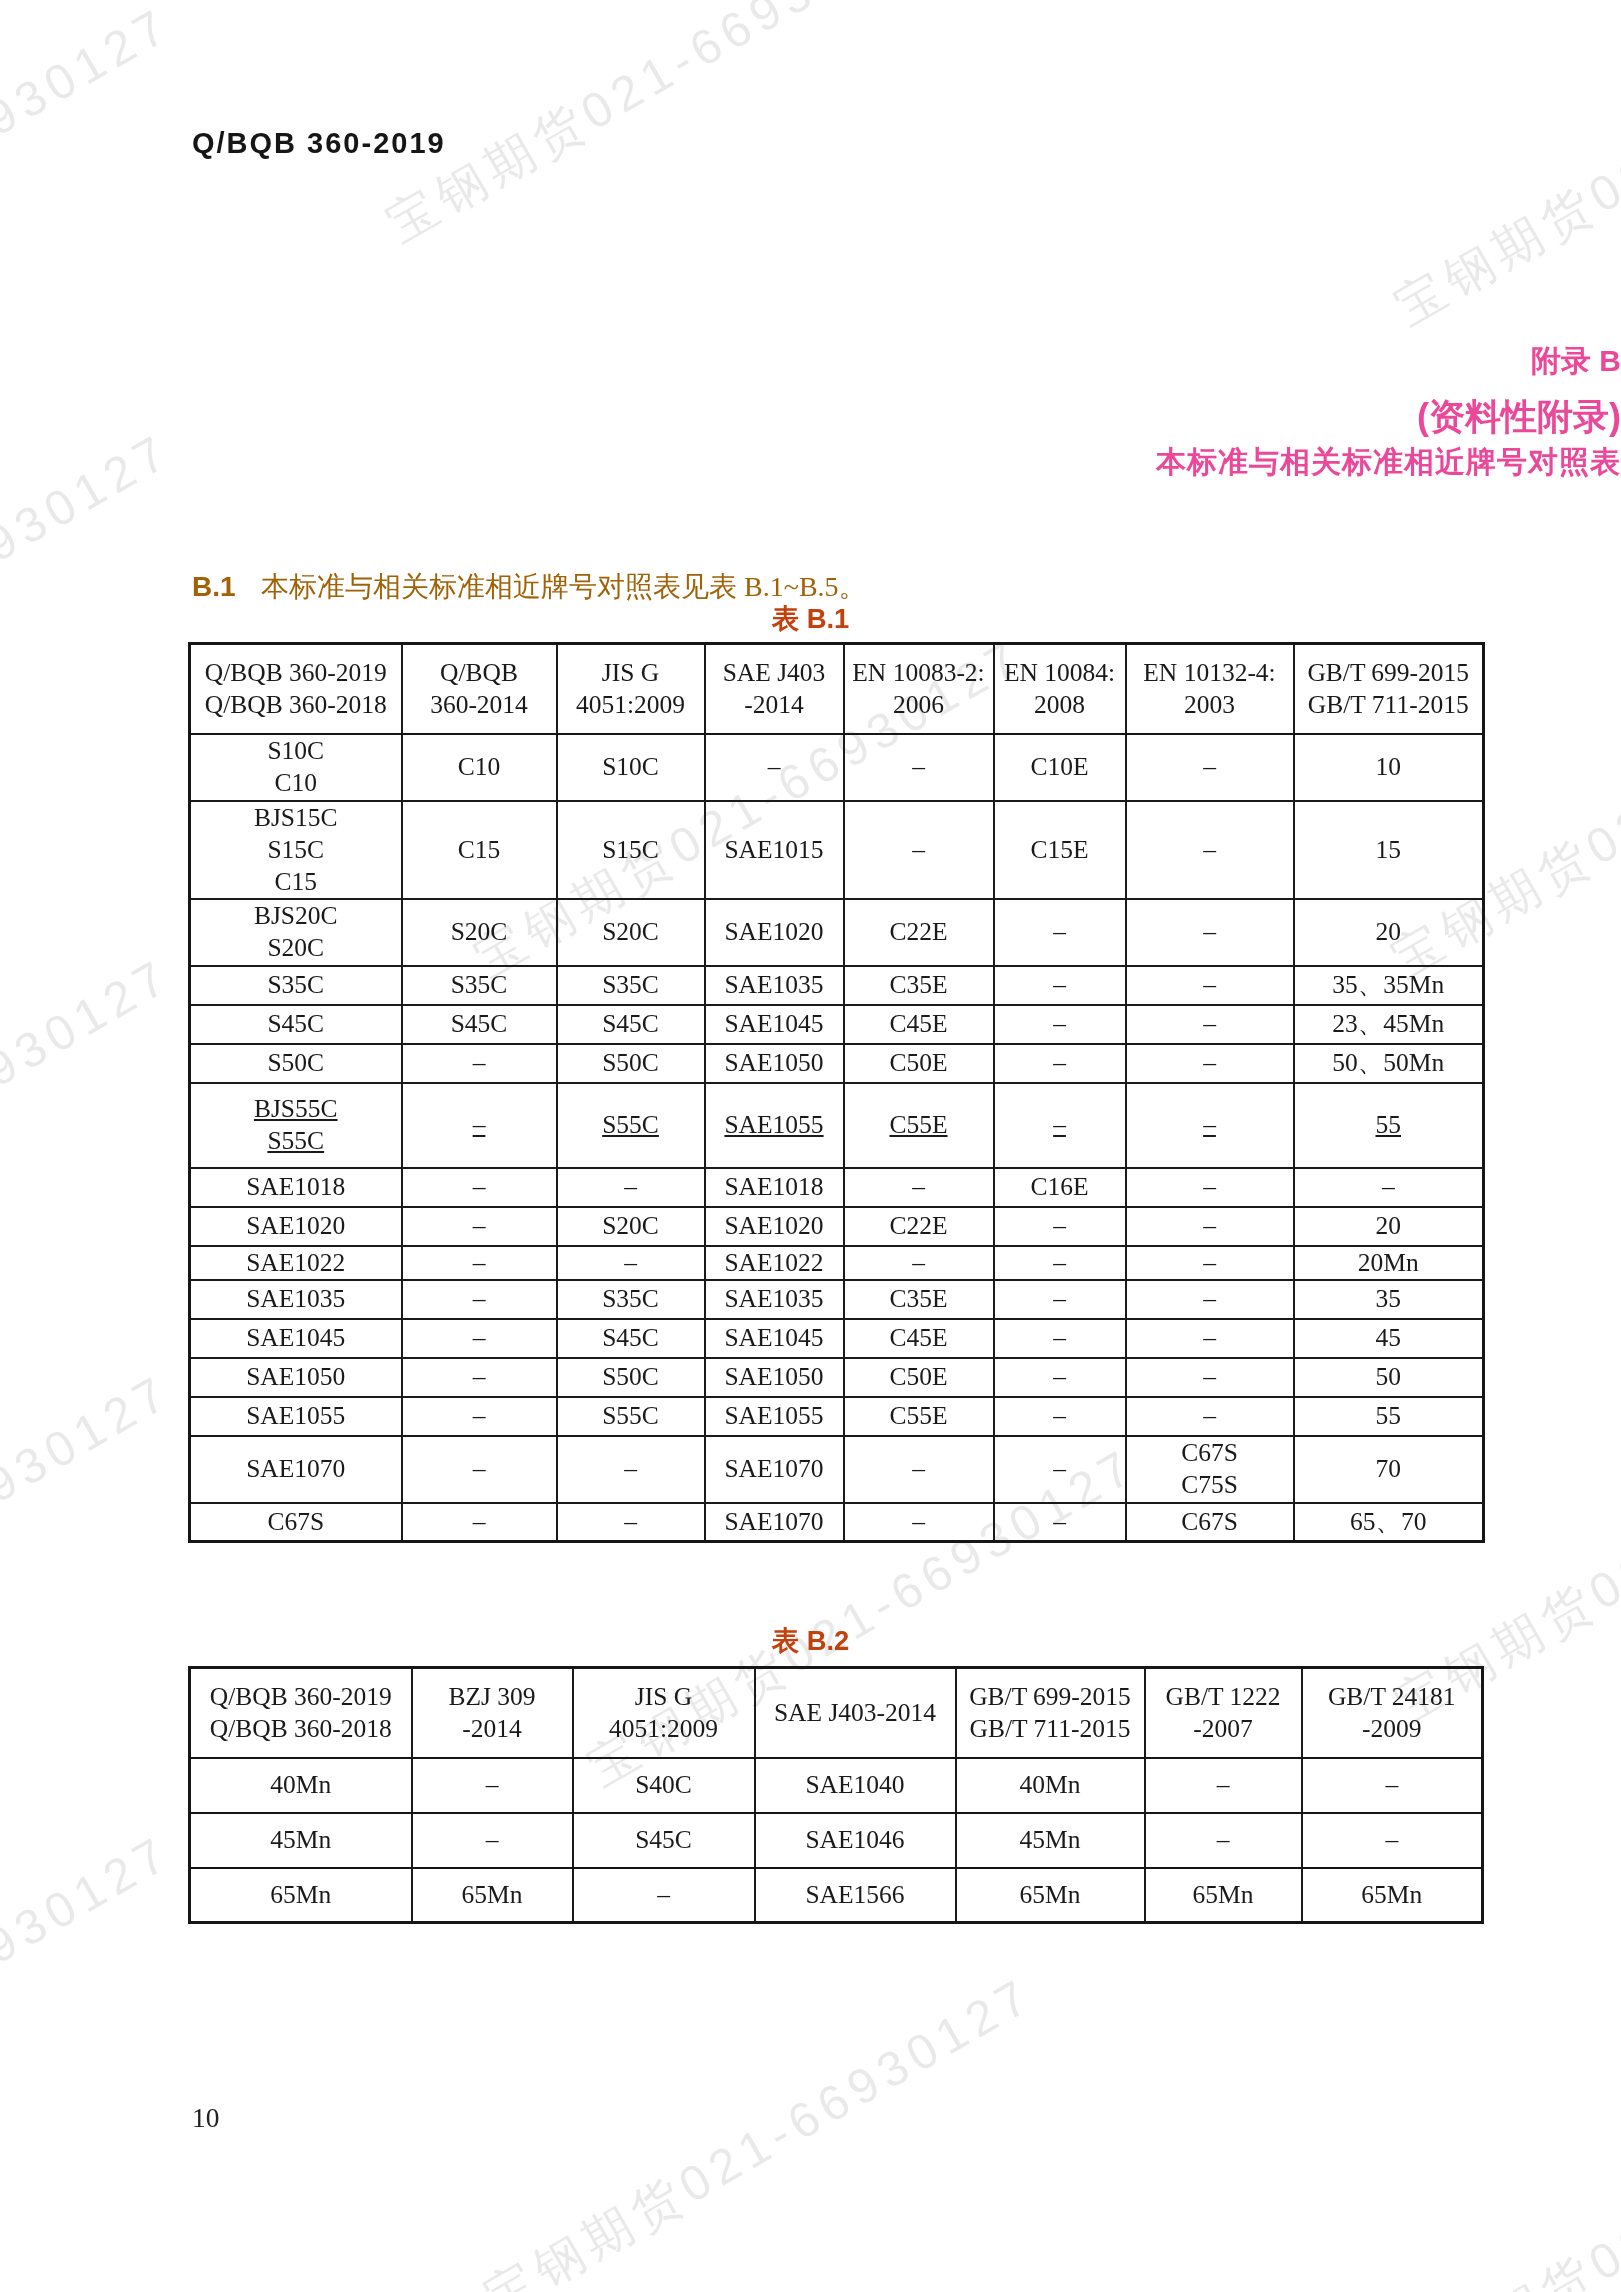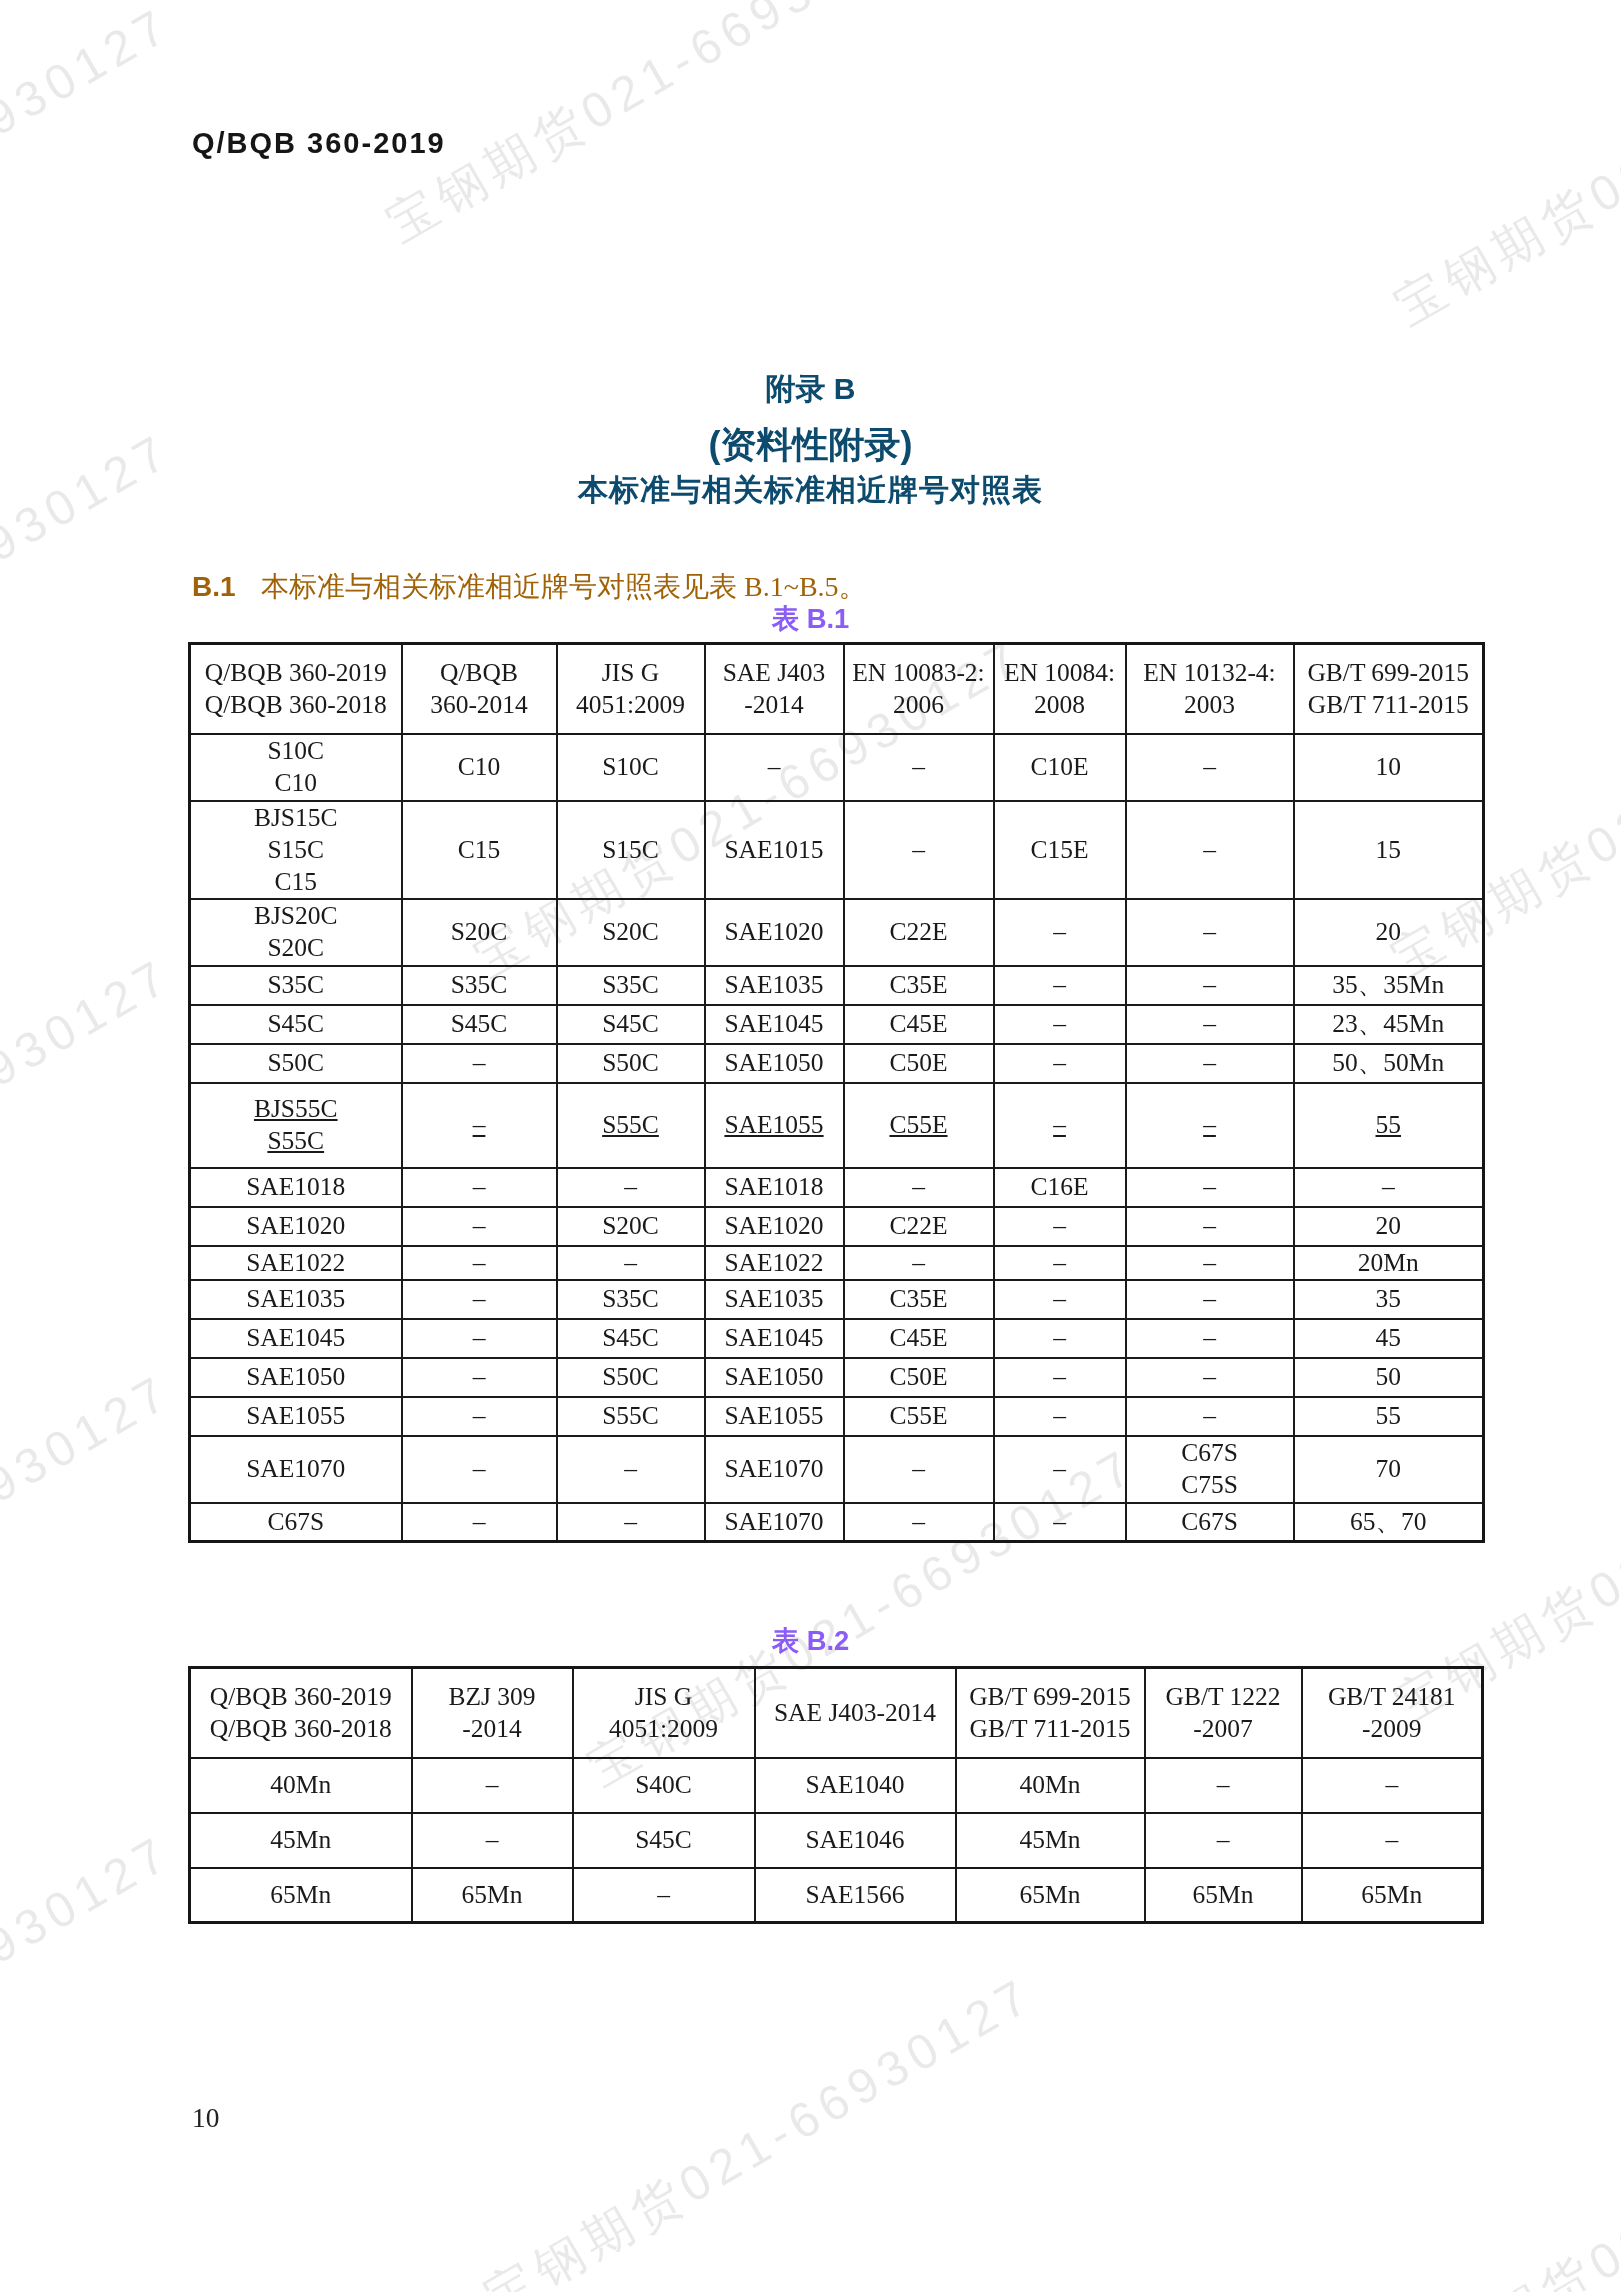--- a/index.html
+++ b/index.html
@@ -16,33 +16,33 @@
     font-size:49px;letter-spacing:6.9px;color:rgba(0,0,0,0.085);
     transform:rotate(-30deg);transform-origin:0 50%;
   }
   
   .content{position:absolute;inset:0;z-index:1;}
   .doc-header{
     position:absolute;left:192px;top:127px;
     font-family:"Liberation Sans","DejaVu Sans",sans-serif;
     font-size:29px;font-weight:600;letter-spacing:2px;color:#161616;
   }
-  .center-line{position:absolute;left:0;width:1621px;text-align:center;
-    font-family:"Liberation Sans","DejaVu Sans",sans-serif;font-weight:700;color:#0c4a6e;margin-top:28px;}
+  .center-line{position:absolute;left:0;width:1621px;text-align:right;
+    font-family:"Liberation Sans","DejaVu Sans",sans-serif;font-weight:700;color:#ec4899;}
   .appendix-title{top:341px;font-size:30px;}
   .appendix-subtitle{top:393px;font-size:36px;}
   .appendix-heading{top:442px;font-size:30px;letter-spacing:1px;}
   .clause{
     position:absolute;left:192px;top:540px;font-size:28px;color:#a16207;
     font-family:"Liberation Serif","DejaVu Serif",serif;
   }
   .clause .lbl{font-family:"Liberation Sans","DejaVu Sans",sans-serif;font-weight:700;margin-right:25.5px;}
   .tbl-caption{position:absolute;left:0;width:1621px;text-align:center;
     font-family:"Liberation Sans","DejaVu Sans",sans-serif;
-    font-weight:700;font-size:27.4px;color:#8b5cf6;}
+    font-weight:700;font-size:27.4px;color:#c2410c;}
   #cap-b1{top:601px;}
   #cap-b2{top:1623px;}
   table{
     position:absolute;border-collapse:collapse;table-layout:fixed;
     font-size:25.5px;color:#1a1a1a;background:transparent;
   }
   #table-b1{left:188px;top:642px;width:1296px;border:3.9px solid #161616;}
   #table-b2{left:188px;top:1666px;width:1296px;border:3.9px solid #161616;}
   th,td{
     border:2px solid #1a1a1a;text-align:center;vertical-align:middle;

